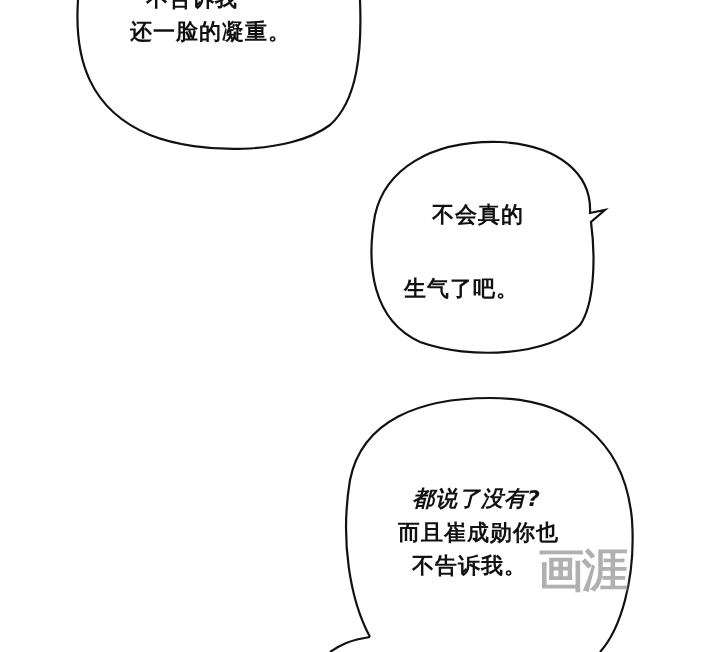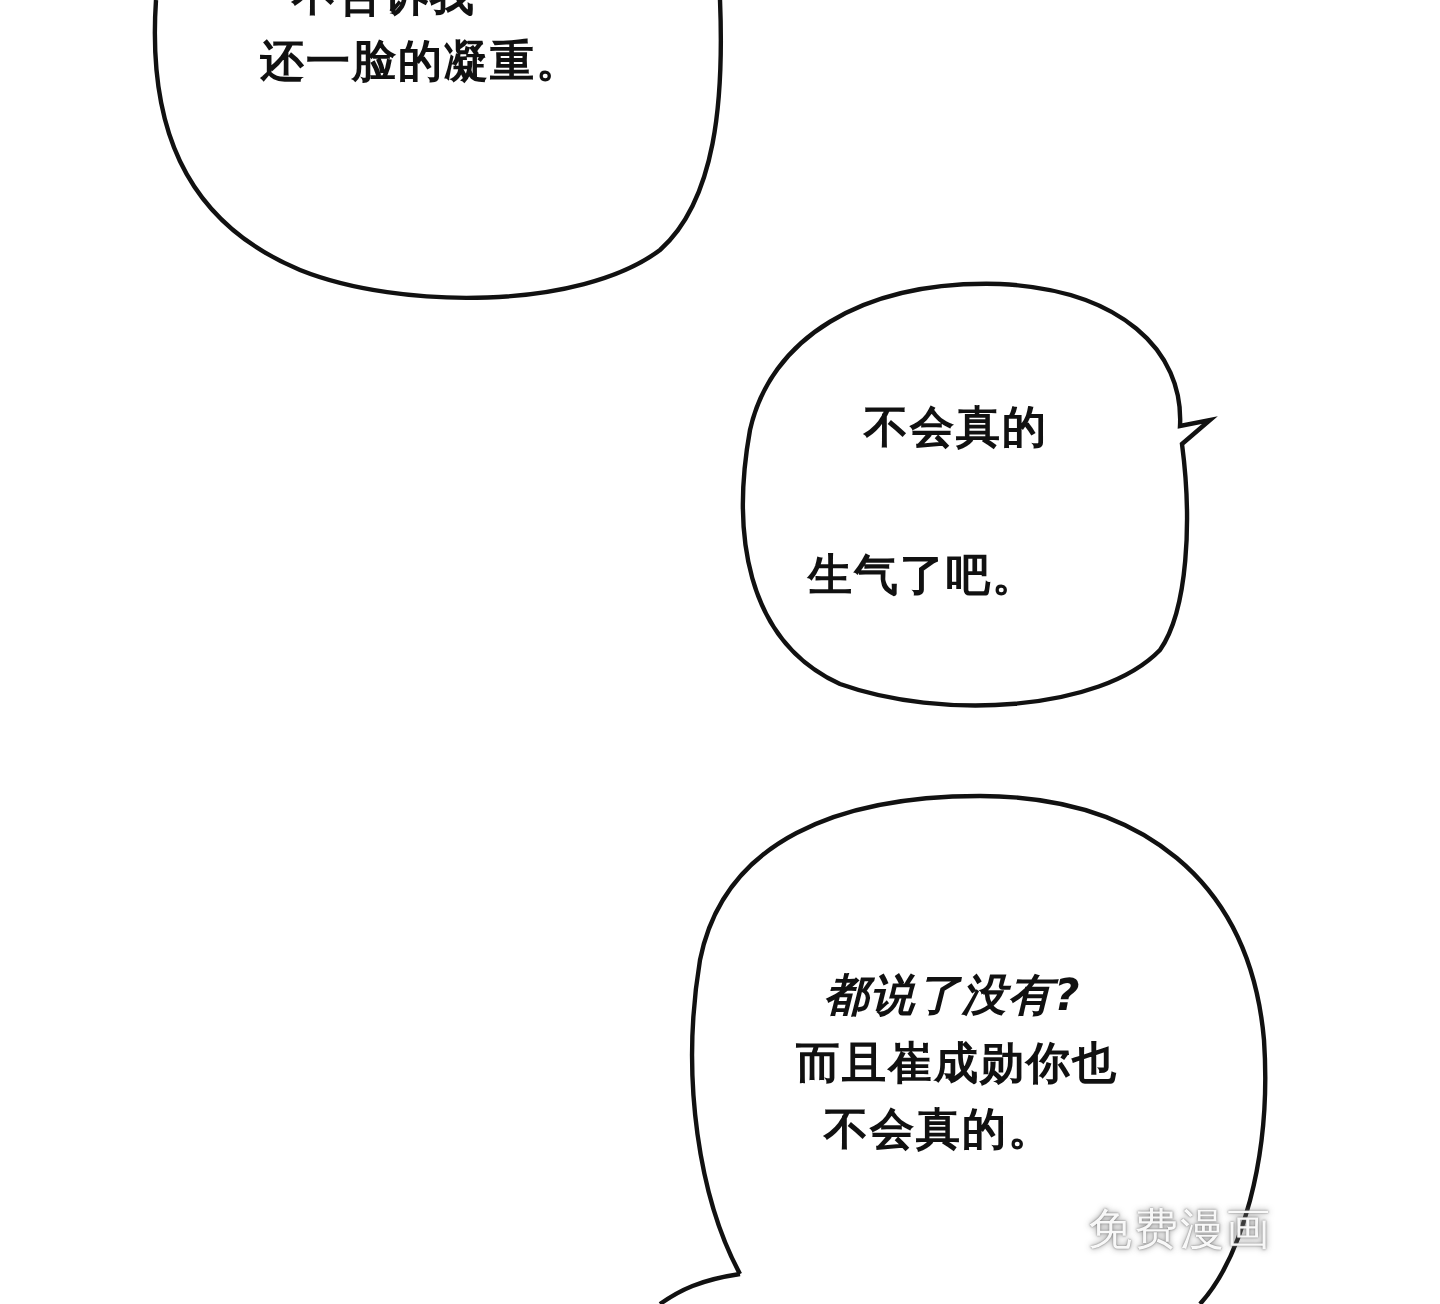--- a/index.html
+++ b/index.html
@@ -37,17 +37,17 @@
 </svg>
 
 <div class="txt" id="t1a">不告诉我</div>
 <div class="txt" id="t1b">还一脸的凝重。</div>
 
 <div class="txt" id="t2a">不会真的</div>
 <div class="txt" id="t2b">生气了吧。</div>
 
 <div class="txt" id="t3a">都说了没有?</div>
 <div class="txt" id="t3b">而且崔成勋你也</div>
-<div class="txt" id="t3c">不会真的。</div>
+<div class="txt" id="t3c">不告诉我。</div>
 
 <div class="wm">
-  <div class="wm-sub">免费漫画</div>
+  <div class="wm-logo">画涯</div>
 </div>
 
 </body></html>

